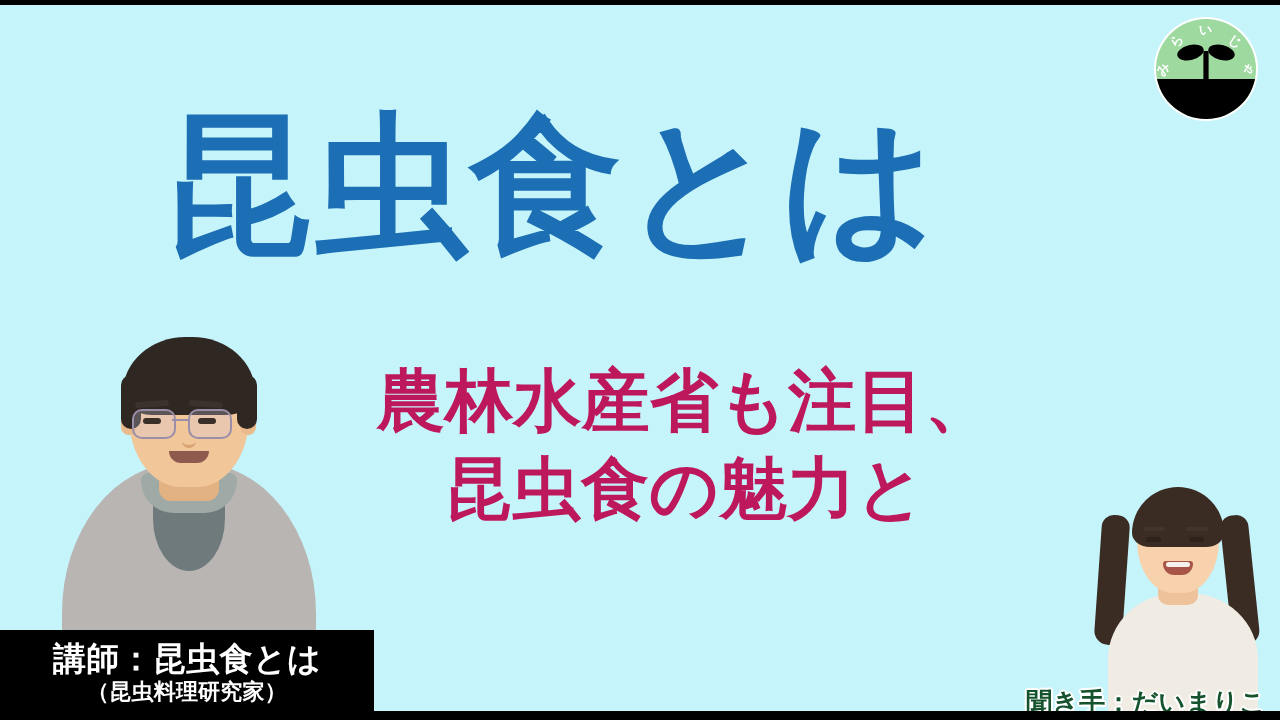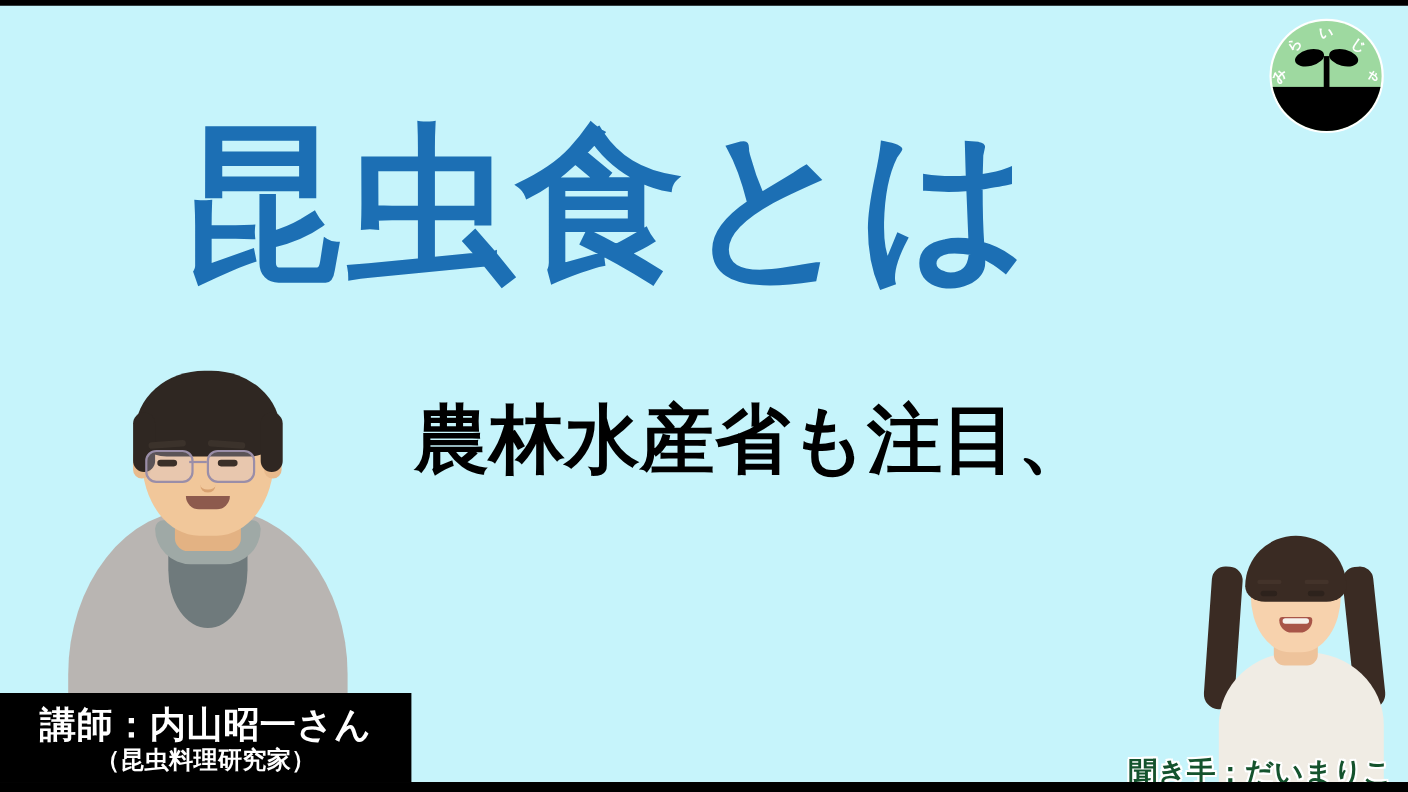--- a/index.html
+++ b/index.html
@@ -55,21 +55,21 @@
     white-space: nowrap;
   }
 
   
   #subtitle {
     position: absolute;
     left: 290px;
     top: 352px;
     width: 790px;
     text-align: center;
-    color: #000000;
+    color: #be185d;
     font-size: 68px;
     line-height: 1.30;
     font-weight: 700;
     letter-spacing: 0.005em;
   }
   #subtitle .sub-line { display: block; white-space: nowrap; }
 
   
   .person {
     position: absolute;
@@ -346,20 +346,21 @@
 <div id="frame">
 
   <div class="letterbox top"></div>
 
   <div id="stage">
 
     <div id="title">昆虫食とは</div>
 
     <div id="subtitle">
       <span class="sub-line">農林水産省も注目、</span>
+      <span class="sub-line">昆虫食の魅力と</span>
     </div>
 
     <div class="person" id="speaker-photo">
       <div class="m-body"></div>
       <div class="m-collar"></div>
       <div class="m-neck"></div>
       <div class="m-head"></div>
       <div class="m-ear-l"></div>
       <div class="m-ear-r"></div>
       <div class="m-hair"></div>
@@ -382,21 +383,21 @@
       <div class="w-head"></div>
       <div class="w-hair-top"></div>
       <div class="w-brow-l"></div>
       <div class="w-brow-r"></div>
       <div class="w-eye-l"></div>
       <div class="w-eye-r"></div>
       <div class="w-mouth"></div>
     </div>
 
     <div id="speaker-caption">
-      <div class="cap-main">講師：内山昭一さん</div>
+      <div class="cap-main">講師：昆虫食とは</div>
       <div class="cap-sub">（昆虫料理研究家）</div>
     </div>
 
     <div id="interviewer-caption">聞き手：だいまりこ</div>
 
     <div id="logo">
       <svg viewBox="0 0 108 108" width="108" height="108">
         <defs>
           <clipPath id="logo-clip">
             <circle cx="54" cy="54" r="50"></circle>

